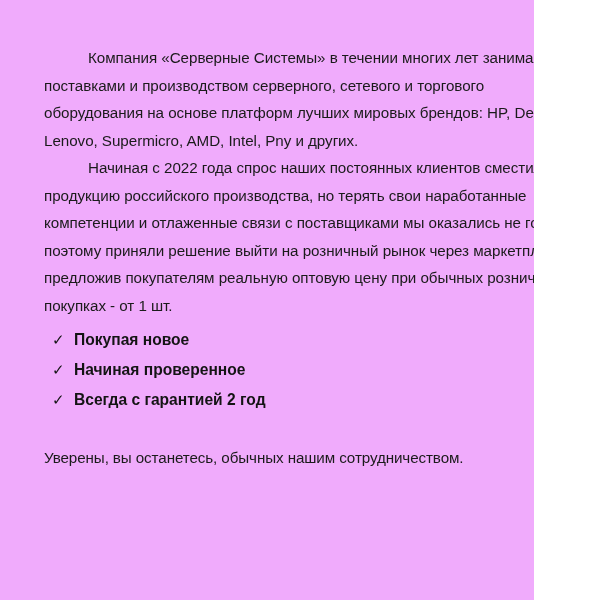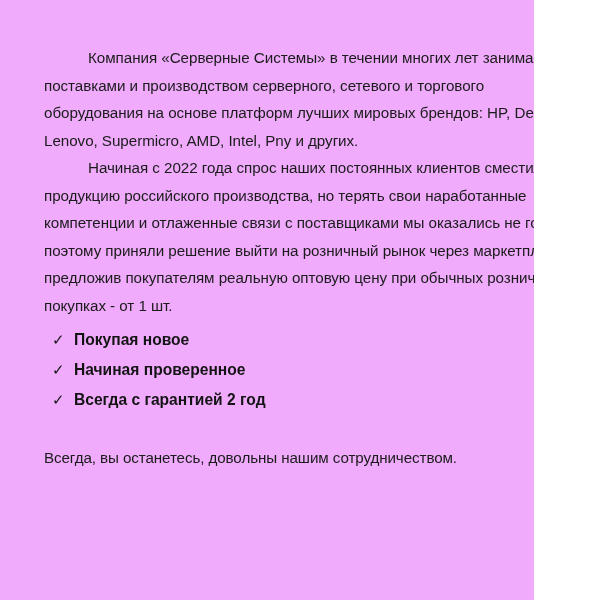--- a/index.html
+++ b/index.html
@@ -85,16 +85,16 @@
       <li>
         <span class="tick">✓</span>
         <span class="txt">Начиная проверенное</span>
       </li>
       <li>
         <span class="tick">✓</span>
         <span class="txt">Всегда с гарантией 2 год</span>
       </li>
     </ul>
 
-    <p class="closing">Всегда, вы останетесь, довольны нашим сотрудничеством.</p>
+    <p class="closing">Уверены, вы останетесь, обычных нашим сотрудничеством.</p>
 
   </div>
 </div>
 
 </body></html>

